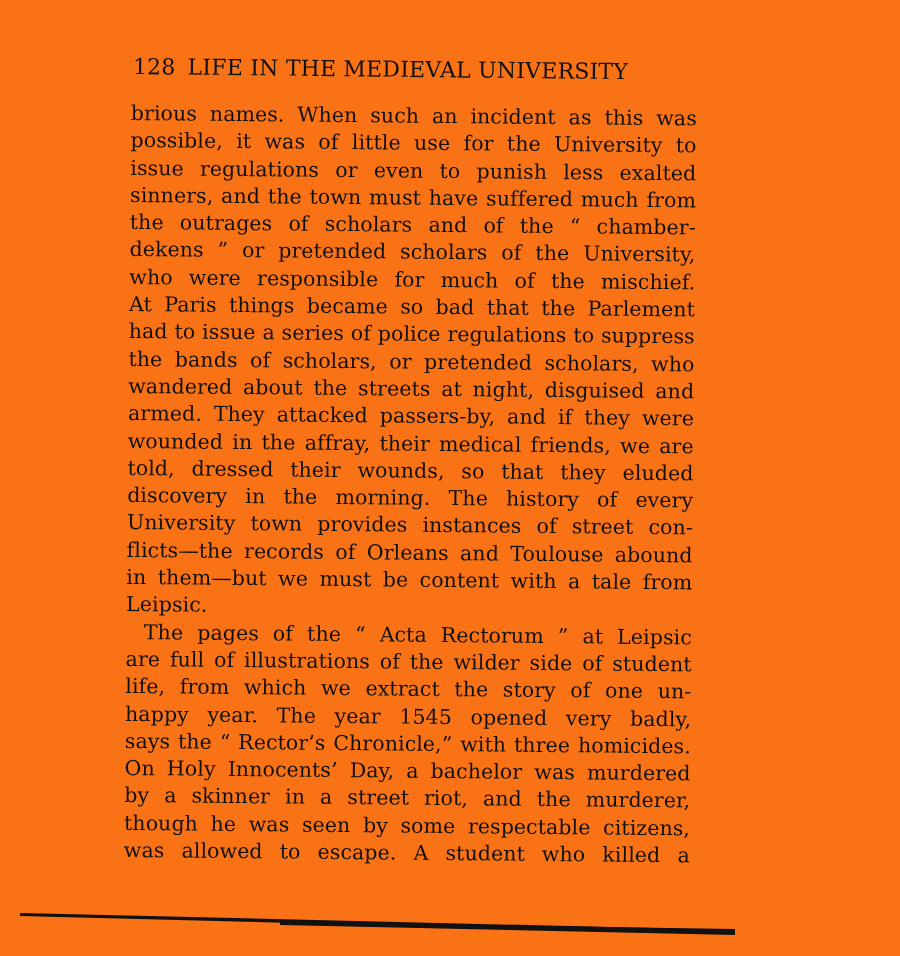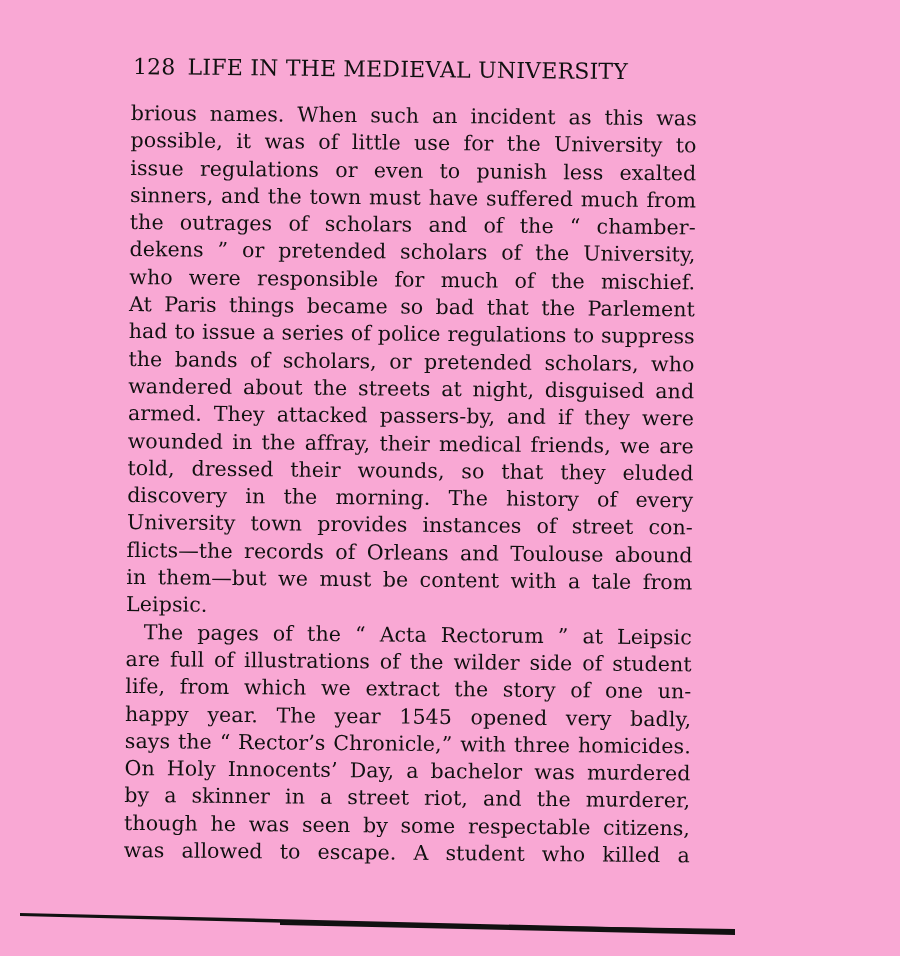--- a/index.html
+++ b/index.html
@@ -12,21 +12,21 @@
       height: 956px;
       position: relative;
       overflow: hidden;
       font-family: "DejaVu Serif", "Liberation Serif", serif;
       color: #111111;
     }
     .page {
       position: absolute;
       left: 0; top: 0;
       width: 900px; height: 956px;
-      background: #f9a8d4;
+      background: #f97316;
     }
     .running-head {
       position: absolute;
       left: 133px;
       top: 52px;
       width: 560px;
       font-size: 22px;
       letter-spacing: 0.2px;
       white-space: nowrap;
       line-height: 30px;

